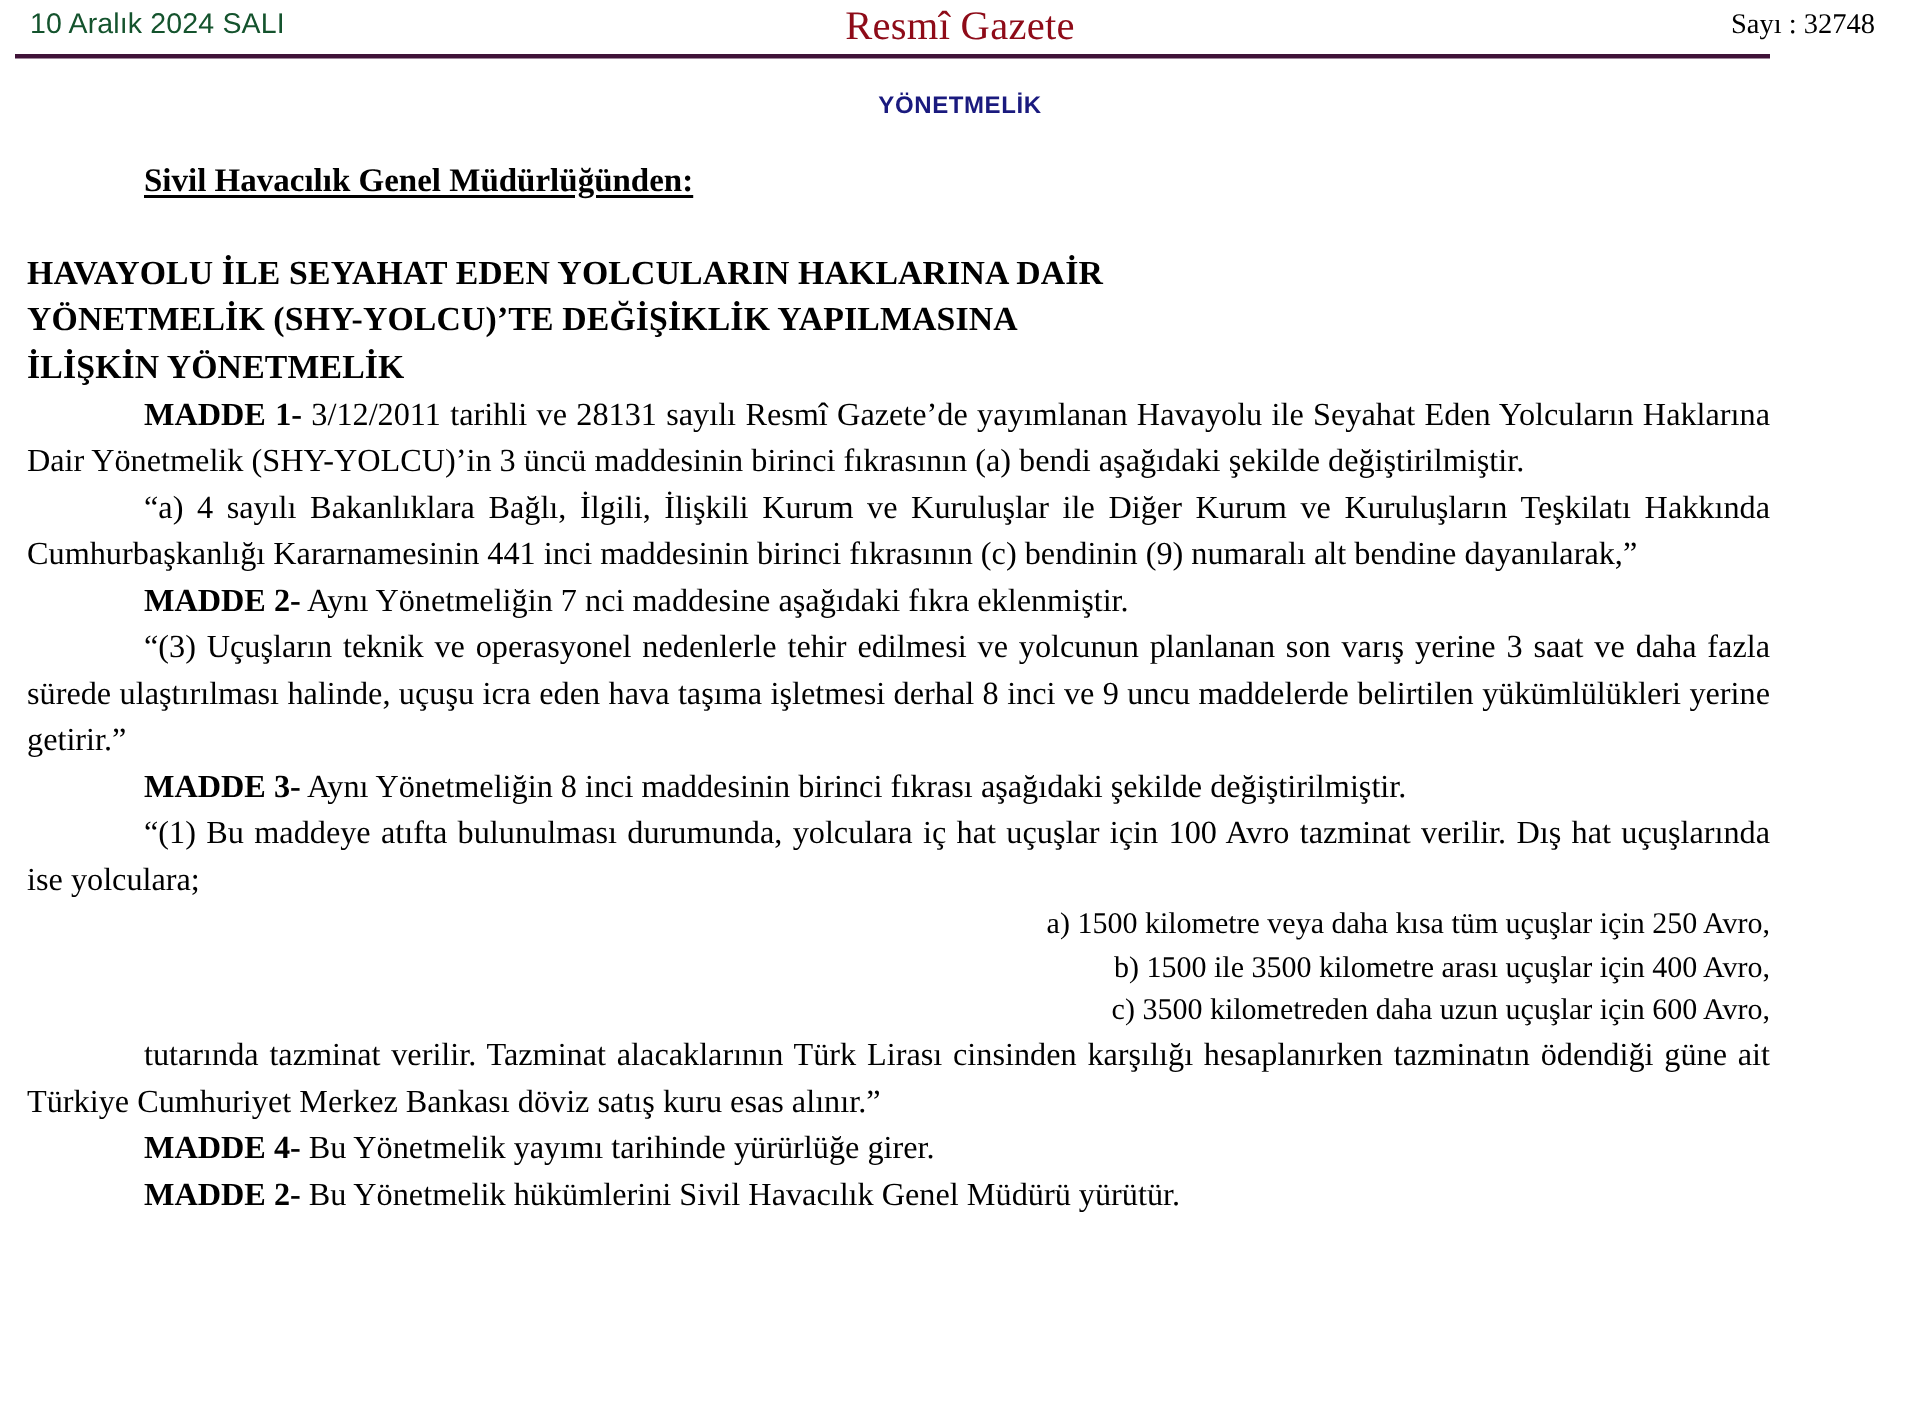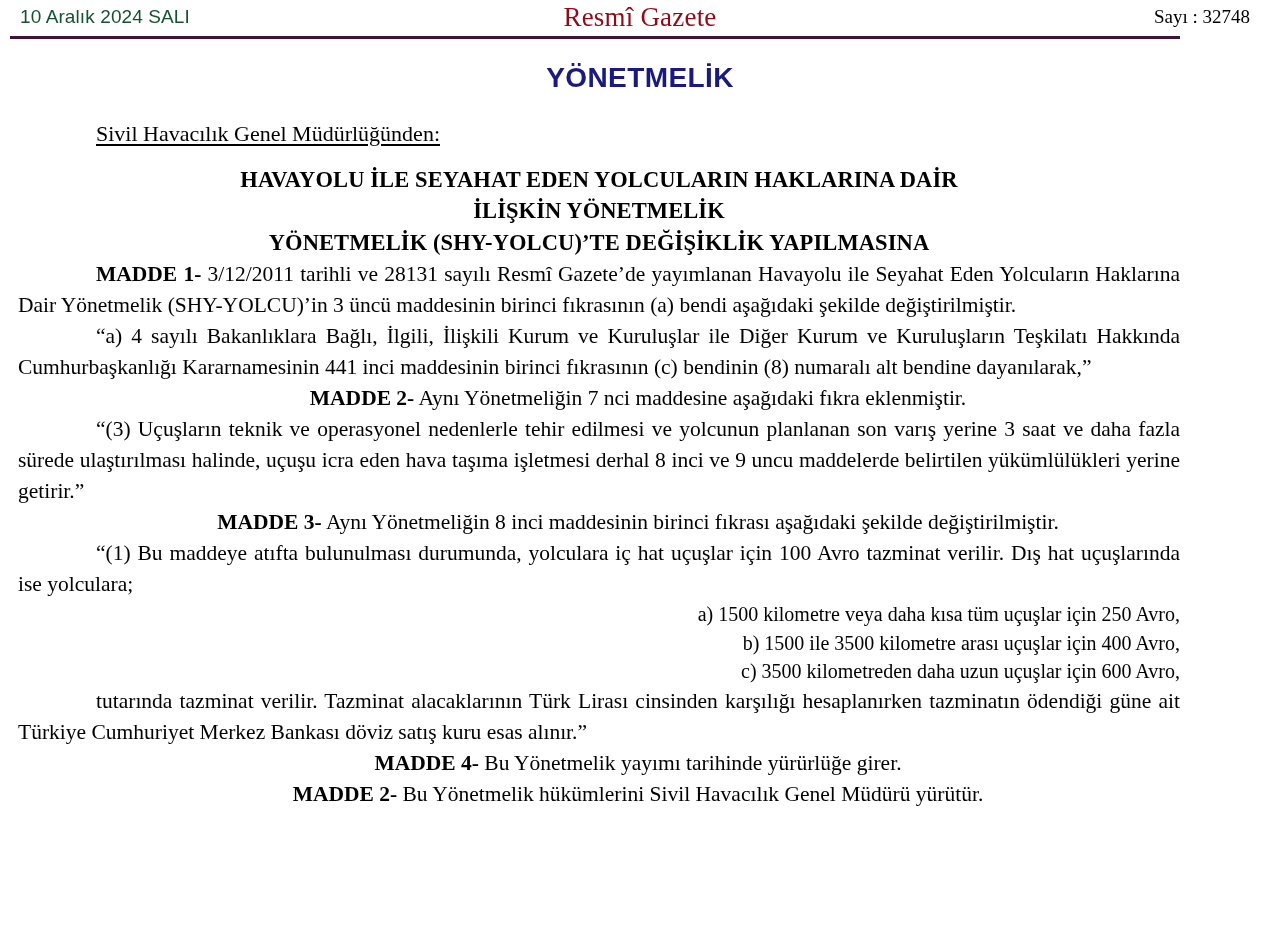--- a/index.html
+++ b/index.html
@@ -64,65 +64,66 @@
     height: 3px;
     margin: 2px 100px 0 10px;
     background: #401338;
   }
 
   
   .section-heading {
     text-align: center;
     font-family: "Liberation Sans", "DejaVu Sans", sans-serif;
     font-weight: bold;
-    font-size: 28px;
+    font-size: 16px;
     color: #1a1a7e;
     letter-spacing: 0.4px;
     margin-top: 23px;
   }
 
   
   .sheet {
     padding: 0 100px 0 18px;
   }
   .issuer {
     margin-top: 26px;
     margin-left: 78px;
     font-size: 22px;
     line-height: 1.25;
   }
   .issuer span {
     text-decoration: underline;
     text-underline-offset: 3px;
+    font-weight: bold;
   }
 
   .doc-title {
-    margin-top: 16px;
-    text-align: center;
+    margin-top: 32px;
+    text-align: left;
     font-weight: bold;
     font-size: 22.5px;
     line-height: 1.42;
     letter-spacing: 0.1px;
     padding-right: 0;
   }
   .doc-title .tline { display: block; white-space: nowrap; }
 
   .body-block {
   }
   p.para {
     margin: 0;
     font-size: 21.5px;
     line-height: 1.44;
     text-align: justify;
     text-justify: inter-word;
     text-indent: 78px;
     hyphens: none;
   }
   p.para.flush {
-    text-align: center;
+    text-align: left;
   }
   p.list-item {
     margin: 0;
     font-size: 20px;
     line-height: 1.44;
     text-align: right;
     text-indent: 78px;
   }
   .bold { font-weight: bold; }
 </style>
@@ -140,29 +141,29 @@
 <div class="section-heading" style="color: rgb(26, 26, 126);">YÖNETMELİK</div>
 
 <main class="sheet">
 
   <div class="issuer">
     <span>Sivil Havacılık Genel Müdürlüğünden:</span>
   </div>
 
   <div class="doc-title">
     <span class="tline">HAVAYOLU İLE SEYAHAT EDEN YOLCULARIN HAKLARINA DAİR</span>
+    <span class="tline">YÖNETMELİK (SHY-YOLCU)’TE DEĞİŞİKLİK YAPILMASINA</span>
     <span class="tline">İLİŞKİN YÖNETMELİK</span>
-    <span class="tline">YÖNETMELİK (SHY-YOLCU)’TE DEĞİŞİKLİK YAPILMASINA</span>
   </div>
 
   <section class="body-block">
 
     <p class="para"><span class="bold">MADDE 1-</span><span> 3/12/2011 tarihli ve 28131 sayılı Resmî Gazete’de yayımlanan Havayolu ile Seyahat Eden Yolcuların Haklarına Dair Yönetmelik (SHY-YOLCU)’in 3 üncü maddesinin birinci fıkrasının (a) bendi aşağıdaki şekilde değiştirilmiştir.</span></p>
 
-    <p class="para">“a) 4 sayılı Bakanlıklara Bağlı, İlgili, İlişkili Kurum ve Kuruluşlar ile Diğer Kurum ve Kuruluşların Teşkilatı Hakkında Cumhurbaşkanlığı Kararnamesinin 441 inci maddesinin birinci fıkrasının (c) bendinin (8) numaralı alt bendine dayanılarak,”</p>
+    <p class="para">“a) 4 sayılı Bakanlıklara Bağlı, İlgili, İlişkili Kurum ve Kuruluşlar ile Diğer Kurum ve Kuruluşların Teşkilatı Hakkında Cumhurbaşkanlığı Kararnamesinin 441 inci maddesinin birinci fıkrasının (c) bendinin (9) numaralı alt bendine dayanılarak,”</p>
 
     <p class="para flush"><span class="bold">MADDE 2-</span><span> Aynı Yönetmeliğin 7 nci maddesine aşağıdaki fıkra eklenmiştir.</span></p>
 
     <p class="para">“(3) Uçuşların teknik ve operasyonel nedenlerle tehir edilmesi ve yolcunun planlanan son varış yerine 3 saat ve daha fazla sürede ulaştırılması halinde, uçuşu icra eden hava taşıma işletmesi derhal 8 inci ve 9 uncu maddelerde belirtilen yükümlülükleri yerine getirir.”</p>
 
     <p class="para flush"><span class="bold">MADDE 3-</span><span> Aynı Yönetmeliğin 8 inci maddesinin birinci fıkrası aşağıdaki şekilde değiştirilmiştir.</span></p>
 
     <p class="para">“(1) Bu maddeye atıfta bulunulması durumunda, yolculara iç hat uçuşlar için 100 Avro tazminat verilir. Dış hat uçuşlarında ise yolculara;</p>
 
     <p class="list-item">a) 1500 kilometre veya daha kısa tüm uçuşlar için 250 Avro,</p>

